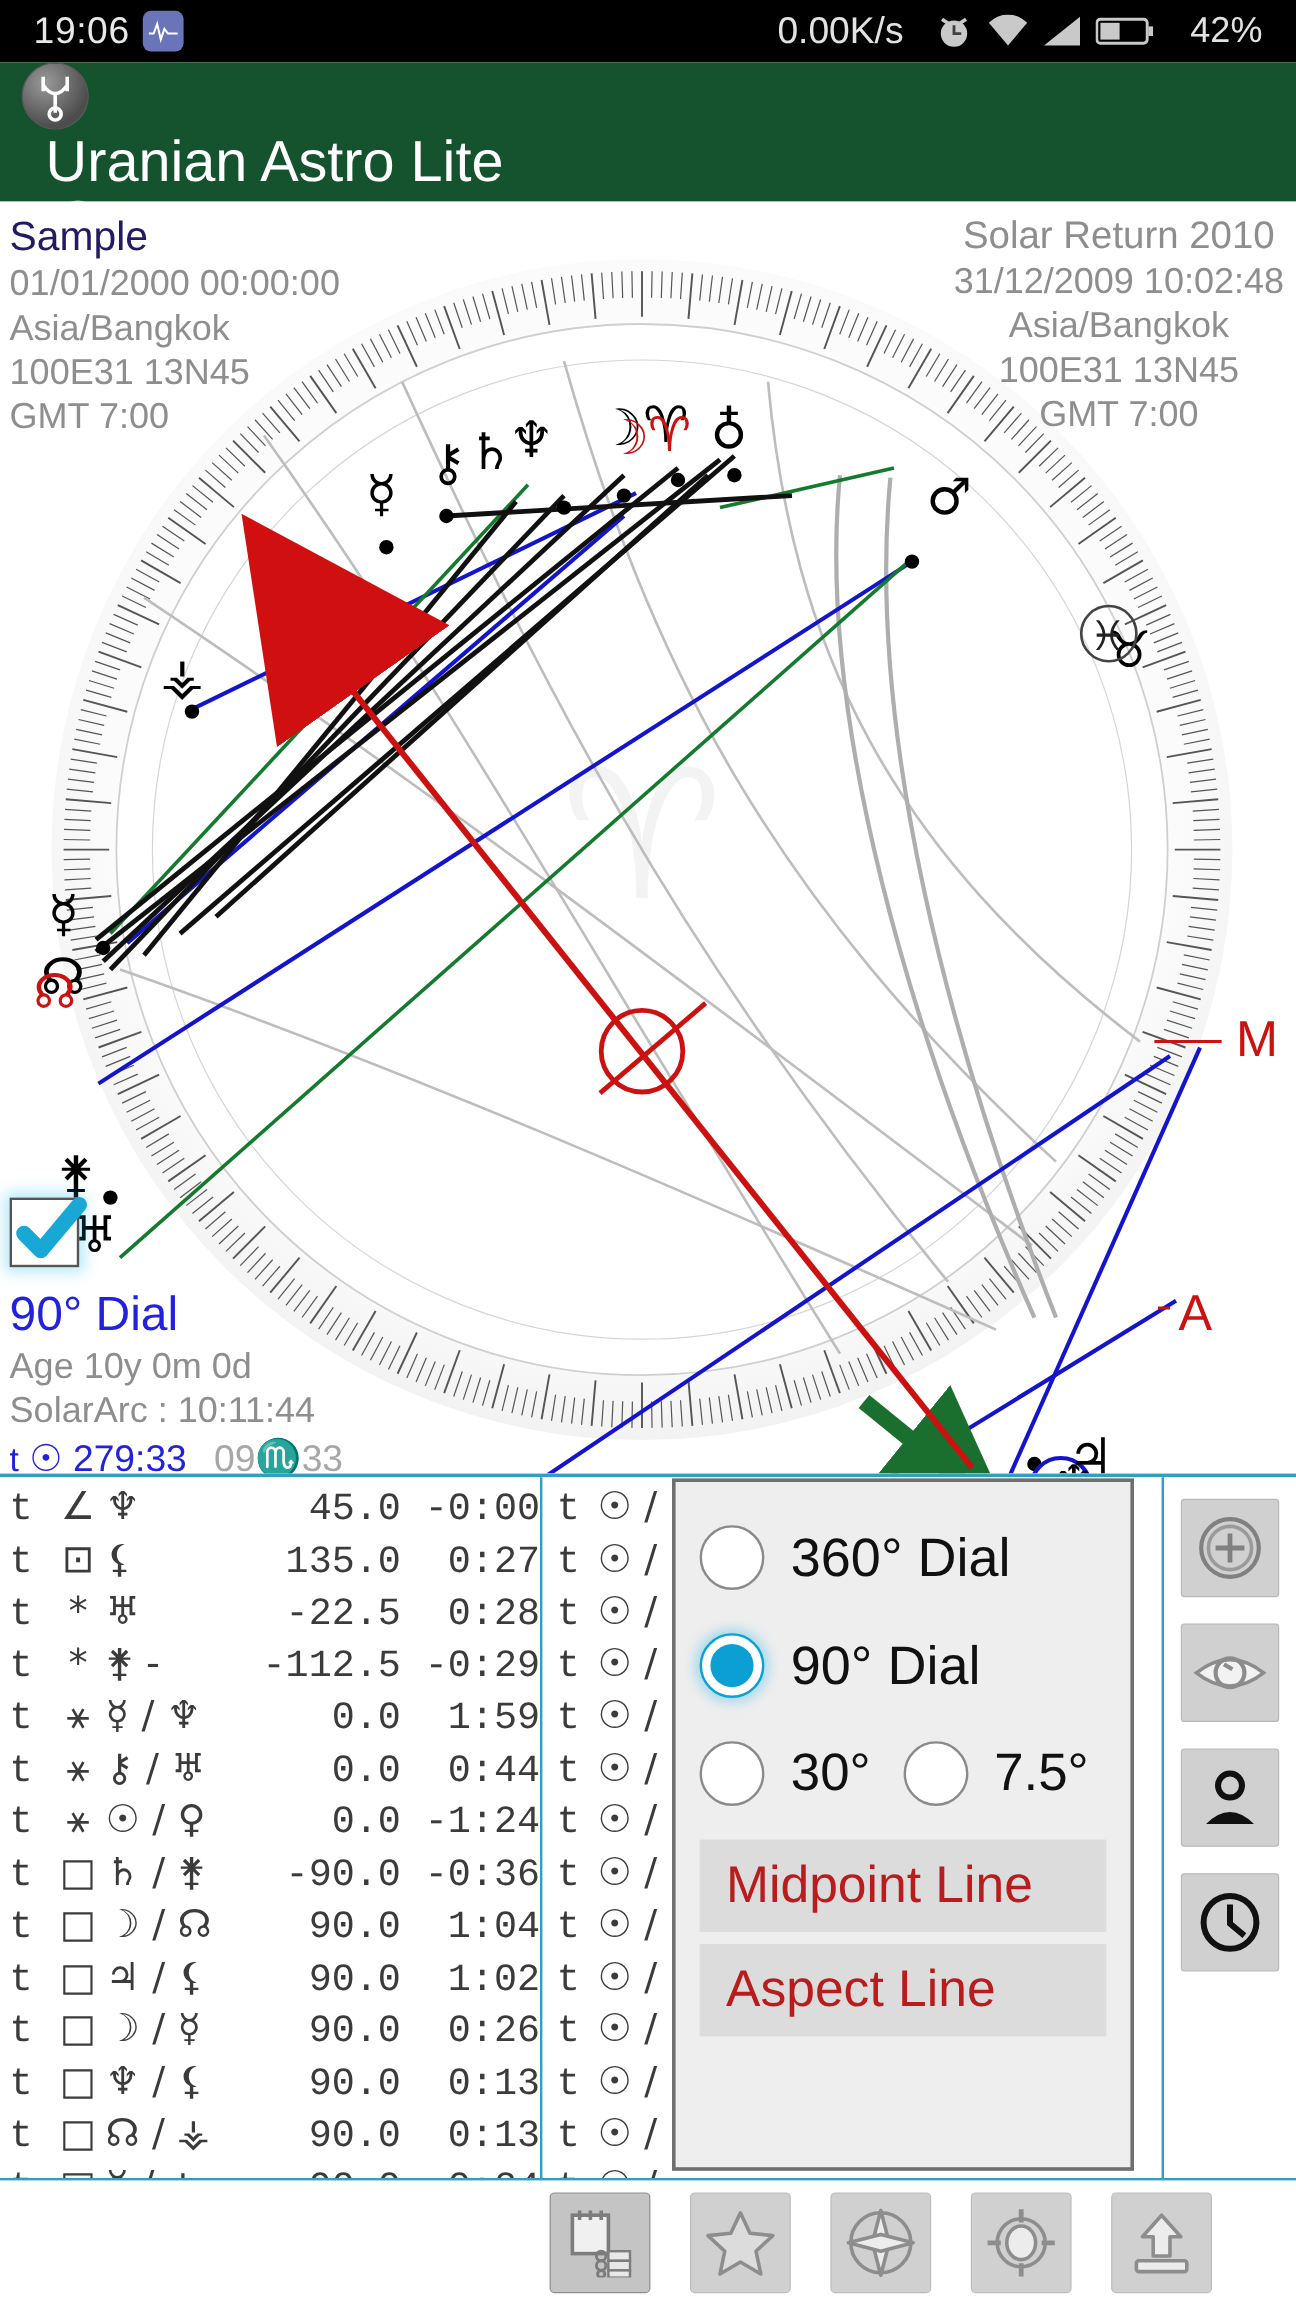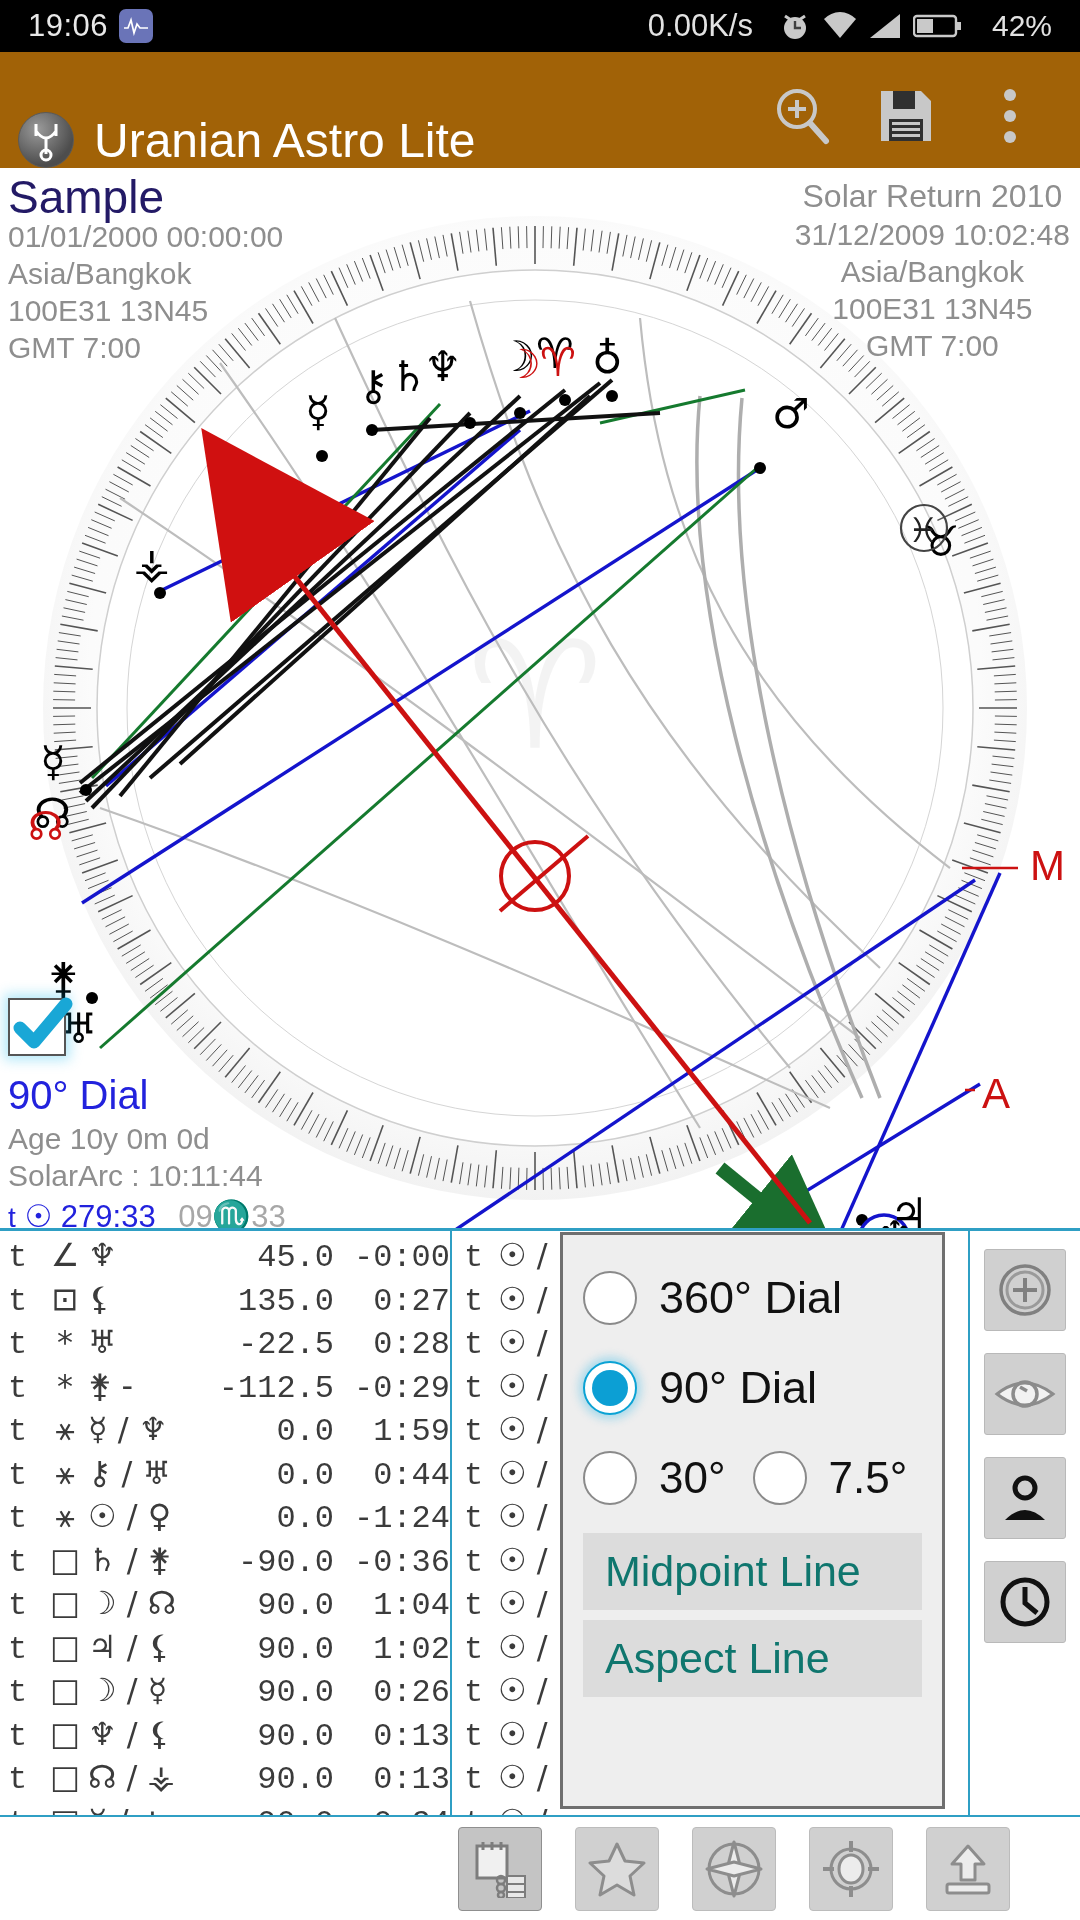--- a/index.html
+++ b/index.html
@@ -23,21 +23,21 @@
   }
   .sb-app-icon svg{display:block;}
   #statusbar .spacer{flex:1;}
   #statusbar .netspeed{font-size:31px;color:#e2e2e2;margin-right:25px;}
   .sb-ico{margin-right:11px;display:flex;align-items:center;}
   #statusbar .battery-pct{font-size:30px;color:#e2e2e2;margin-left:20px;}
 
   
   #actionbar{
     position:absolute; left:0; top:52px; width:1080px; height:116px;
-    background:#a16207; display:flex; align-items:flex-end; padding:0 18px;
+    background:#14532d; display:flex; align-items:flex-start; padding:0 18px;flex-direction:column;
   }
   #app-logo{
     width:56px;height:56px;border-radius:50%;
     background:radial-gradient(circle at 35% 30%, #9a9a9a, #4d4d4d 70%);
     display:flex;align-items:center;justify-content:center;flex:0 0 auto;
     border:1px solid #5a5a5a;
   }
   #app-title{ color:#fff; font-size:48px; margin-left:20px; font-weight:400; white-space:nowrap;}
   #actionbar .ab-spacer{flex:1;}
   .ab-btn{width:104px;height:104px;display:flex;align-items:center;justify-content:center;}
@@ -45,21 +45,21 @@
   
   #chart-panel{
     position:absolute; left:0; top:168px; width:1080px; height:1060px;
     background:#ffffff; overflow:hidden;
   }
   #chart-svg{position:absolute;left:0;top:0;}
 
   .hdr{position:absolute;font-size:30px;line-height:37px;color:#8e8e8e;white-space:nowrap;}
   #hdr-left{left:8px;top:8px;text-align:left;}
   #hdr-right{right:10px;top:8px;text-align:center;}
-  .hdr .name{color:#231a66;font-size:46px;line-height:42px;}
+  .hdr .name{color:#231a66;font-size:34px;line-height:42px;}
   .hdr .name-r{color:#8e8e8e;font-size:32px;line-height:40px;}
 
   #foot-left{position:absolute;left:8px;top:830px;}
   #dial-check{
     width:58px;height:58px;border:2px solid #555;background:#fff;position:relative;
     box-shadow:0 0 12px 4px rgba(0,180,235,.30);
   }
   #dial-check svg{position:absolute;left:-4px;top:-10px;}
   #dial-label{color:#2222dd;font-size:40px;line-height:50px;margin-top:14px;white-space:nowrap;}
   .foot-grey{color:#8e8e8e;font-size:30px;line-height:37px;white-space:nowrap;}
@@ -108,21 +108,21 @@
   .opt-row{display:flex;align-items:center;height:90px;}
   .radio{width:54px;height:54px;border-radius:50%;border:2px solid #8a8a8a;background:#fff;
          display:flex;align-items:center;justify-content:center;flex:0 0 auto;}
   .radio.on{border-color:#0aa2d4;box-shadow:0 0 10px 4px rgba(0,170,230,.30);}
   .radio.on::after{content:"";width:36px;height:36px;border-radius:50%;background:#0c9fd4;}
   .opt-label{font-size:45px;color:#111;margin-left:22px;white-space:nowrap;}
   .opt-label.sm{font-size:44px;}
   .half{display:flex;align-items:center;width:50%;}
   .dlg-btn{background:#dcdcdc;height:77px;display:flex;align-items:center;padding-left:22px;
            margin-top:10px;}
-  .dlg-btn-text{color:#0f766e;font-size:43px;}
+  .dlg-btn-text{color:#b91c1c;font-size:43px;}
 </style>
 </head>
 <body>
 
 <div id="statusbar">
   <div class="clock">19:06</div>
   <div class="sb-app-icon">
     <svg width="26" height="20" viewBox="0 0 26 20">
         <polyline points="1,12 5,12 8,4 11,17 14,8 17,12 25,12" fill="none" stroke="#fff" stroke-width="1.7"></polyline>
       </svg>

